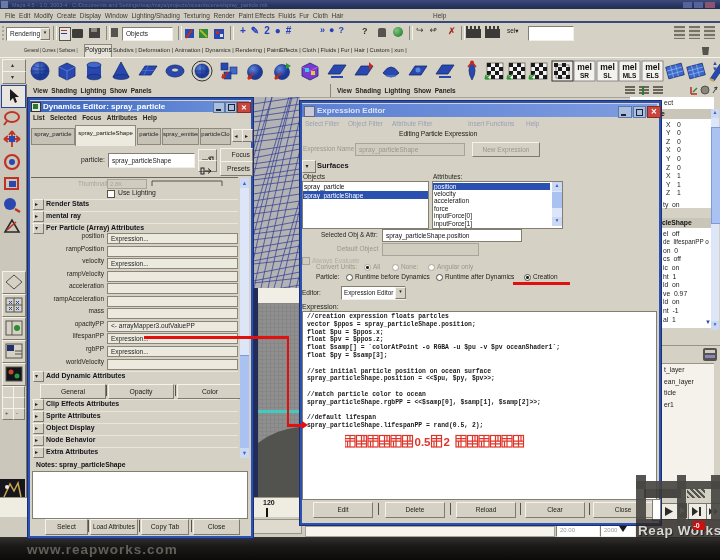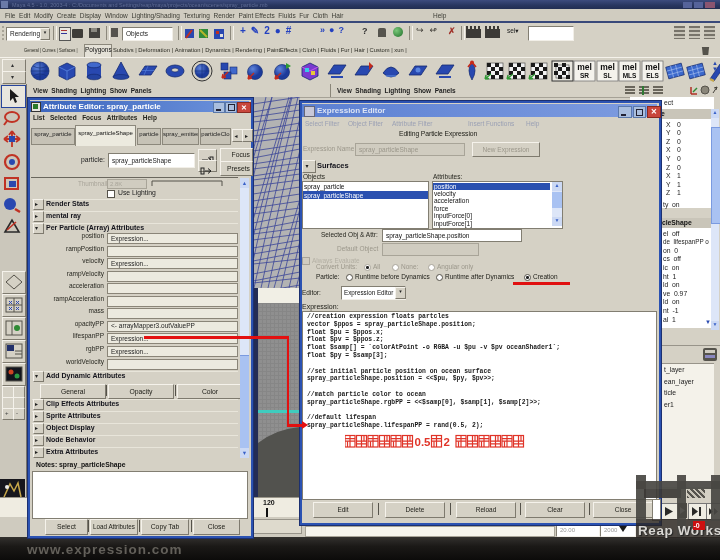--- a/index.html
+++ b/index.html
@@ -478,30 +478,30 @@
         </svg></div>
   <div class="ab" style="left:29px;top:16px;width:17px;height:15px;background:#efede3;border:1px solid #777;"><svg width="17" height="15">
           <path d="M3,3 L9,7.5 L3,12 Z M10,3 L12,3 L12,12 L10,12 Z" fill="#2a2a28"></path>
         </svg></div>
   <div class="ab" style="left:47px;top:16px;width:14px;height:15px;background:#efede3;border:1px solid #777;"><svg width="14" height="15">
           <path d="M2,4 L6,7.5 L2,11 Z M7,4 L11,7.5 L7,11 Z" fill="#2a2a28"></path>
         </svg></div>
  </div>
 
  <div class="ab" style="left:0;top:537px;width:720px;height:23px;background:linear-gradient(180deg,#33312e 0%,#1b1917 40%,#0c0b0a 100%);z-index:6;"></div>
- <div class="ab" style="left:27px;top:542px;font-size:13.5px;font-weight:bold;color:#63605a;letter-spacing:1px;z-index:7;">www.expression.com</div>
+ <div class="ab" style="left:27px;top:542px;font-size:13.5px;font-weight:bold;color:#63605a;letter-spacing:1px;z-index:7;">www.reapworks.com</div>
 </div>
 
 <div id="attred" class="ab" style="left:28px;top:98px;width:221px;height:436px;background:#d5d1c5;border:2px solid #2b52b2;box-shadow:0 0 0 1px #1c3070;z-index:10;">
 
  <div class="ab" style="left:0;top:1px;width:219px;height:11px;background:linear-gradient(90deg,#3a64bc,#6f94dd);">
   <div class="ab" style="left:1px;top:1px;width:8px;height:8px;background:#e8e6e0;border:1px solid #333;">
         <div style="position:absolute;left:1px;top:1px;width:5px;height:5px;background:#2a7a2a;"></div>
       </div>
-  <div class="ab" style="left:13px;top:1px;font-size:8px;font-weight:bold;color:#fff;white-space:nowrap;">Attribute Editor: spray_particle</div>
+  <div class="ab" style="left:13px;top:1px;font-size:8px;font-weight:bold;color:#fff;white-space:nowrap;">Dynamics Editor: spray_particle</div>
   <div class="ab" style="left:183px;top:1px;width:10px;height:9px;background:#aabede;border:1px solid #5a78aa;">
         <div style="position:absolute;left:2px;bottom:1px;width:5px;height:2px;background:#223;"></div>
       </div>
   <div class="ab" style="left:195px;top:1px;width:10px;height:9px;background:#aabede;border:1px solid #5a78aa;">
         <div style="position:absolute;left:1.5px;top:1px;width:5px;height:5px;border:1px solid #223;"></div>
       </div>
   <div class="ab" style="left:207px;top:1px;width:12px;height:9px;background:#c8463c;border:1px solid #8a2a20;color:#fff;font-size:7px;font-weight:bold;text-align:center;line-height:9px;">✕</div>
  </div>
 
  <div class="ab" style="left:3px;top:14px;font-size:6.5px;font-weight:bold;color:#26261f;white-space:nowrap;">List&nbsp;&nbsp;&nbsp;Selected&nbsp;&nbsp;&nbsp;Focus&nbsp;&nbsp;&nbsp;Attributes&nbsp;&nbsp;&nbsp;Help</div>

